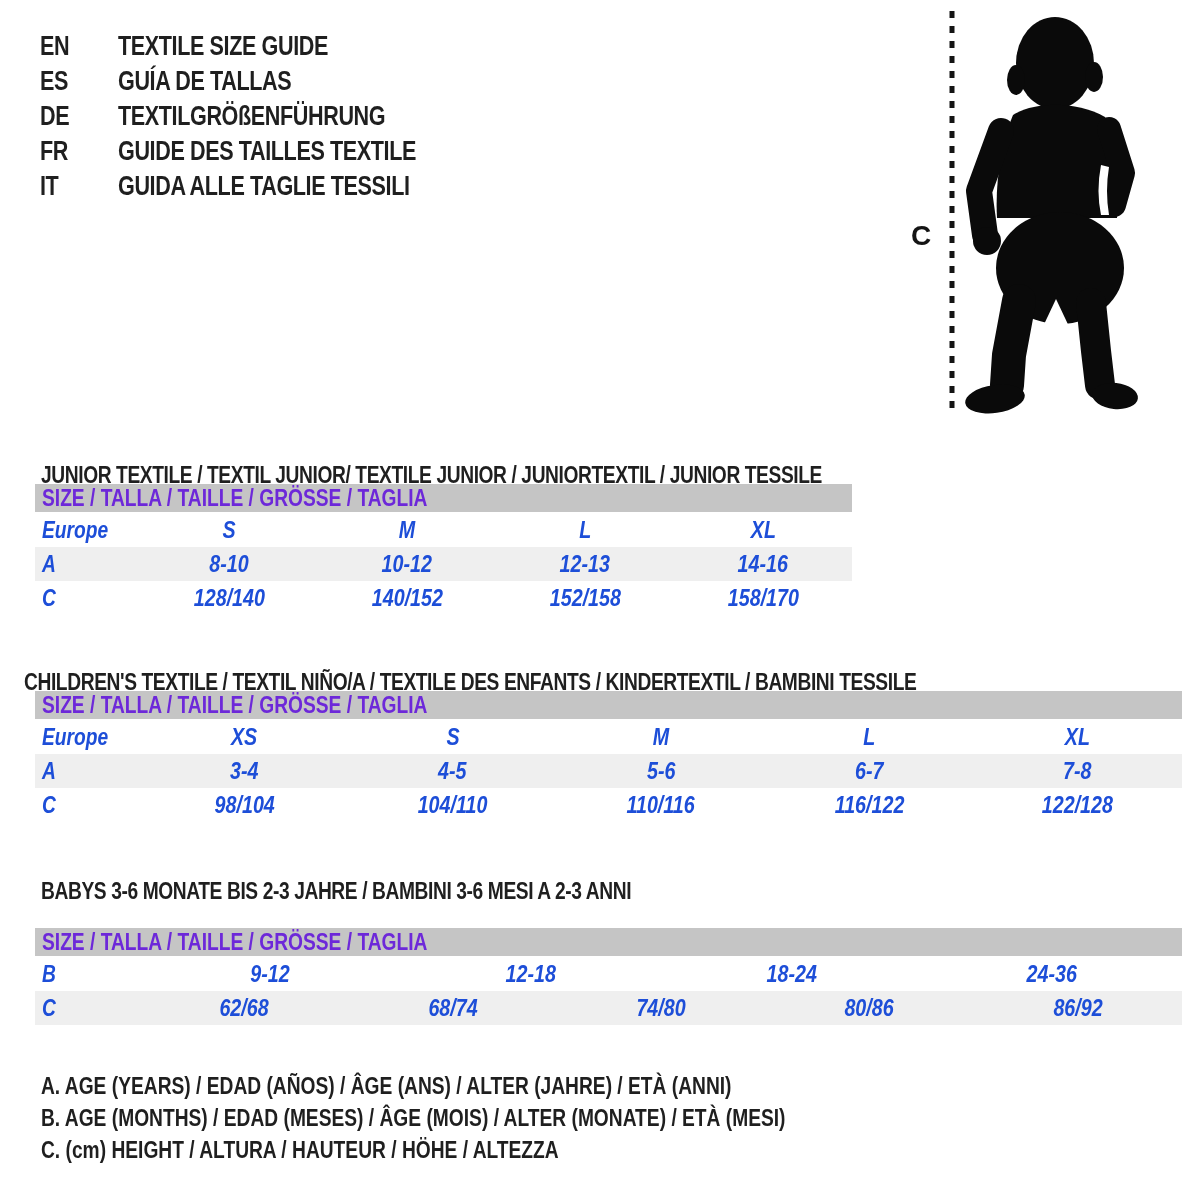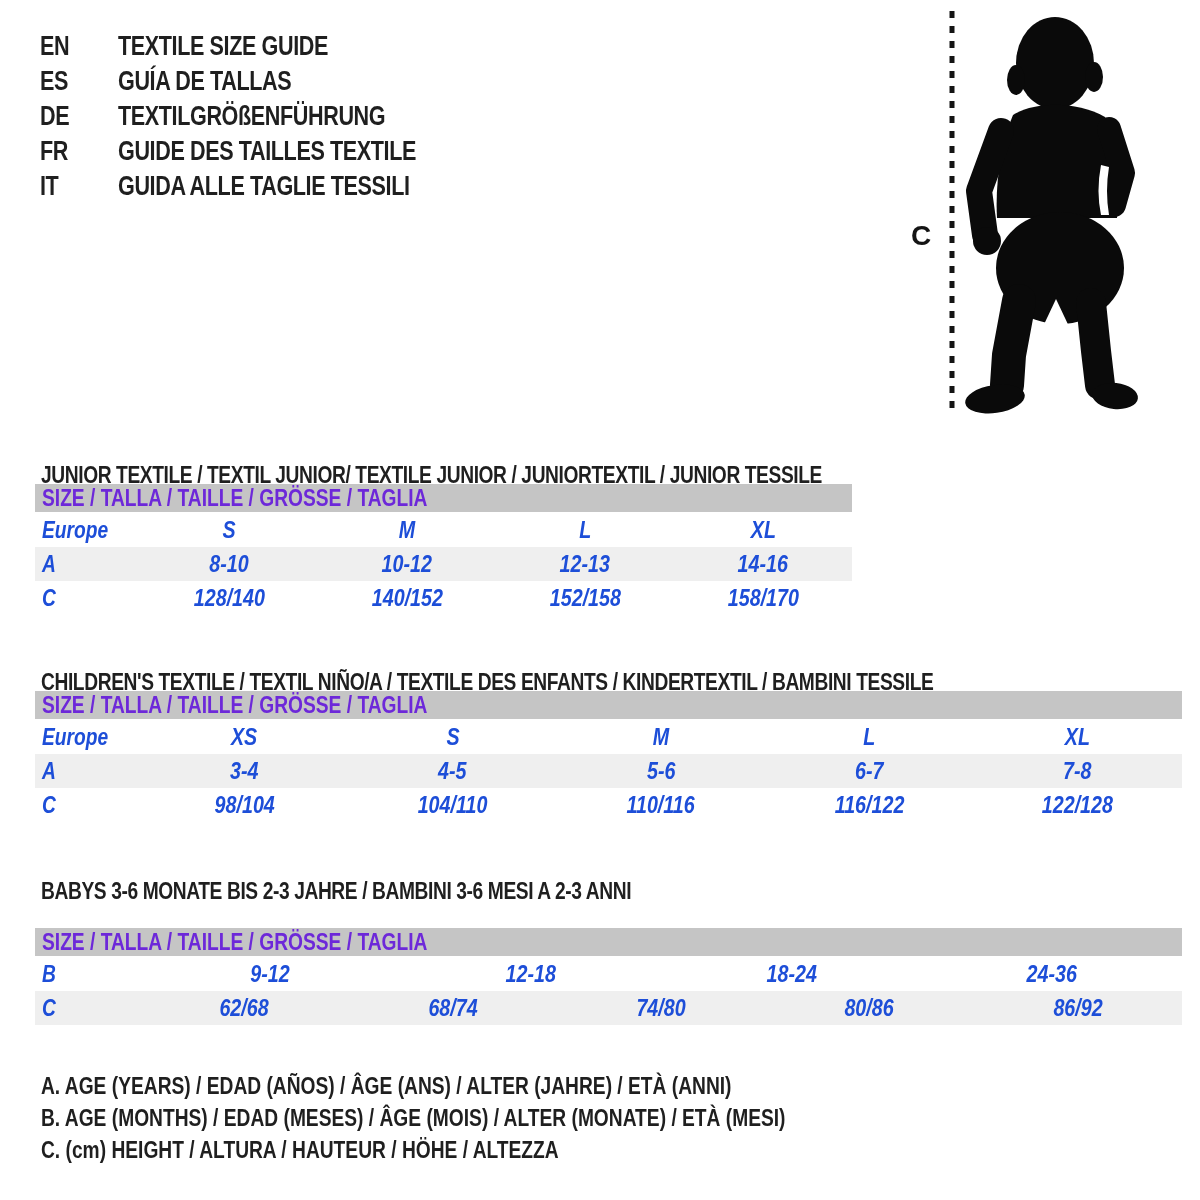--- a/index.html
+++ b/index.html
@@ -19,21 +19,21 @@
 
   
   .figure { position:absolute; left:895px; top:3px; width:280px; height:432px; }
   .dash   { stroke:#141414; stroke-width:5; stroke-dasharray:7 8; }
   .c-label{ font-size:28px; font-weight:bold; fill:#141414; }
 
   
   .sec-title { position:absolute; font-size:24px; letter-spacing:-0.5px; white-space:nowrap; }
   .title-line{ height:33px; line-height:33px;margin-top:28px; }
   .t1-title { left:41px; top:430px; }
-  .t2-title { left:41px; top:637px; }
+  .t2-title { left:24px; top:637px; }
   .t3-title { left:41px; top:846px; }
 
   
   .tbl { position:absolute; }
   .t1-tbl { left:35px; top:484px; width:817px; }
   .t2-tbl { left:35px; top:691px; width:1147px; }
   .t3-tbl { left:35px; top:928px; width:1147px; }
   .band { height:28px; line-height:28px; background:#c5c5c5; color:#6d28d9;
           font-size:24px; padding-left:7px; margin-bottom:1px; }
   .trow { display:flex; height:34px; line-height:34px; font-size:24px; color:#1d4ed8;font-style:italic; }

